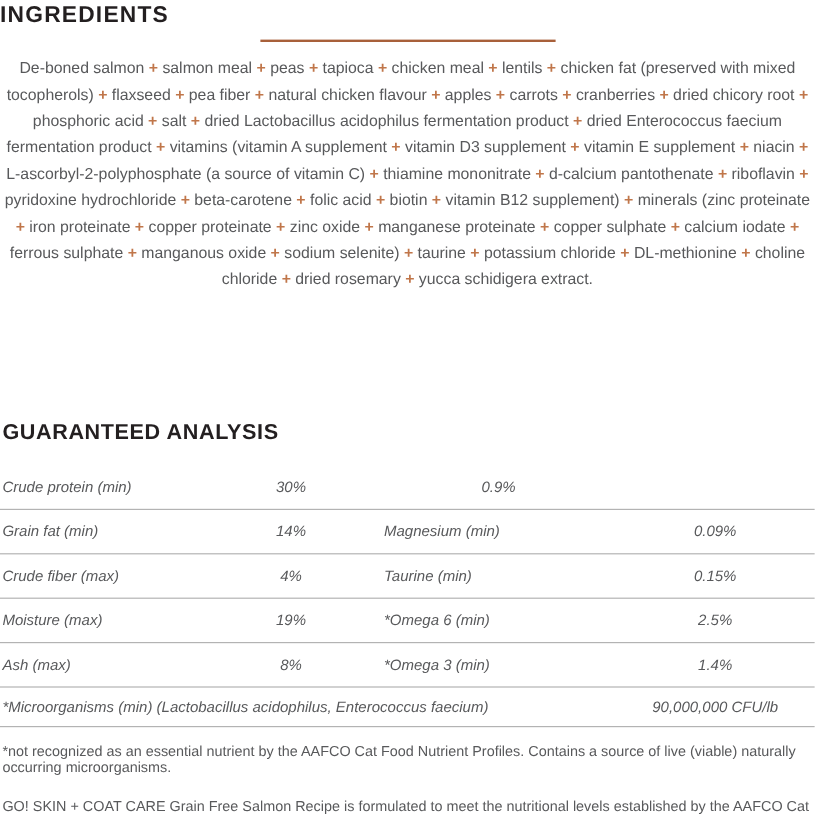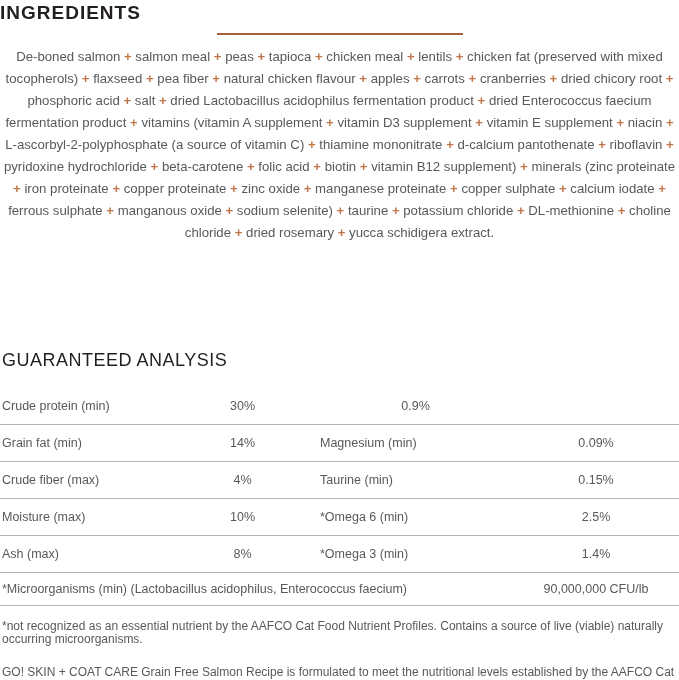--- a/index.html
+++ b/index.html
@@ -38,25 +38,25 @@
     text-align:center;
     font-size:13.2px;line-height:22px;
     color:var(--body);
   }
   .ing-text .plus{color:var(--plus);font-weight:bold;}
 
   
   .ga-title{
     margin:106px 0 0 2px;
     font-size:18px;line-height:20px;
-    font-weight:normal;letter-spacing:0.5px;
+    font-weight:bold;letter-spacing:0.5px;
     color:var(--heading);
     text-align:left;
   }
-  .ga-table{margin-top:18px;width:679px;font-size:12.5px;color:var(--body);}
+  .ga-table{margin-top:18px;width:679px;font-size:12.5px;color:var(--body);font-style:italic;}
   .ga-row{
     display:grid;
     grid-template-columns:180px 125px 13px 195px 1fr;
     align-items:center;
     height:37px;
     border-bottom:1px solid var(--rule);
   }
   .ga-row.full{height:33px;grid-template-columns:513px 1fr;}
   .ga-cell-label{padding-left:2px;text-align:left;}
   .ga-cell-value{text-align:center;}
@@ -100,21 +100,21 @@
       </div>
       <div class="ga-row">
         <div class="ga-cell-label">Crude fiber (max)</div>
         <div class="ga-cell-value">4%</div>
         <div class=""></div>
         <div class="ga-cell-label">Taurine (min)</div>
         <div class="ga-cell-value">0.15%</div>
       </div>
       <div class="ga-row">
         <div class="ga-cell-label">Moisture (max)</div>
-        <div class="ga-cell-value">10%</div>
+        <div class="ga-cell-value">19%</div>
         <div class=""></div>
         <div class="ga-cell-label">*Omega 6 (min)</div>
         <div class="ga-cell-value">2.5%</div>
       </div>
       <div class="ga-row">
         <div class="ga-cell-label">Ash (max)</div>
         <div class="ga-cell-value">8%</div>
         <div class=""></div>
         <div class="ga-cell-label">*Omega 3 (min)</div>
         <div class="ga-cell-value">1.4%</div>

